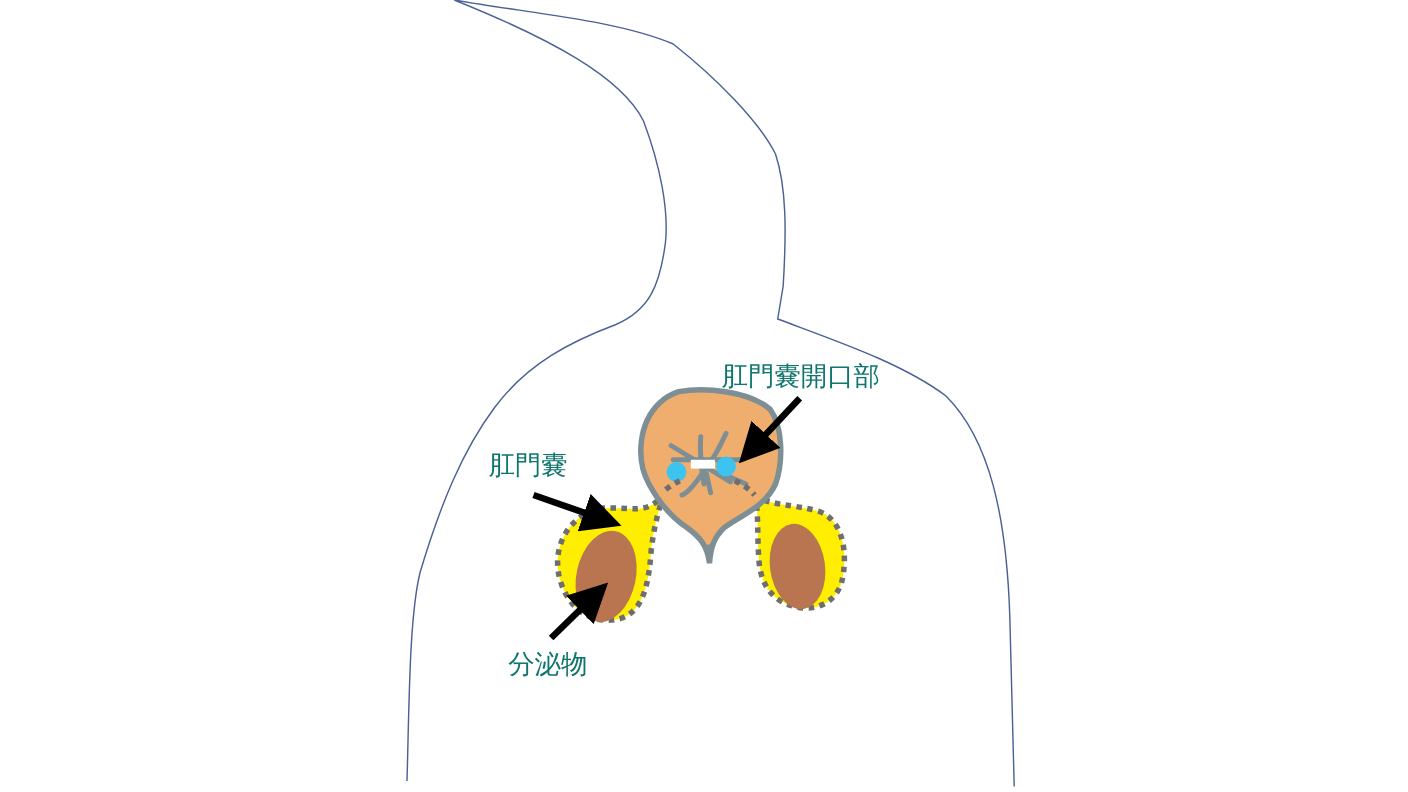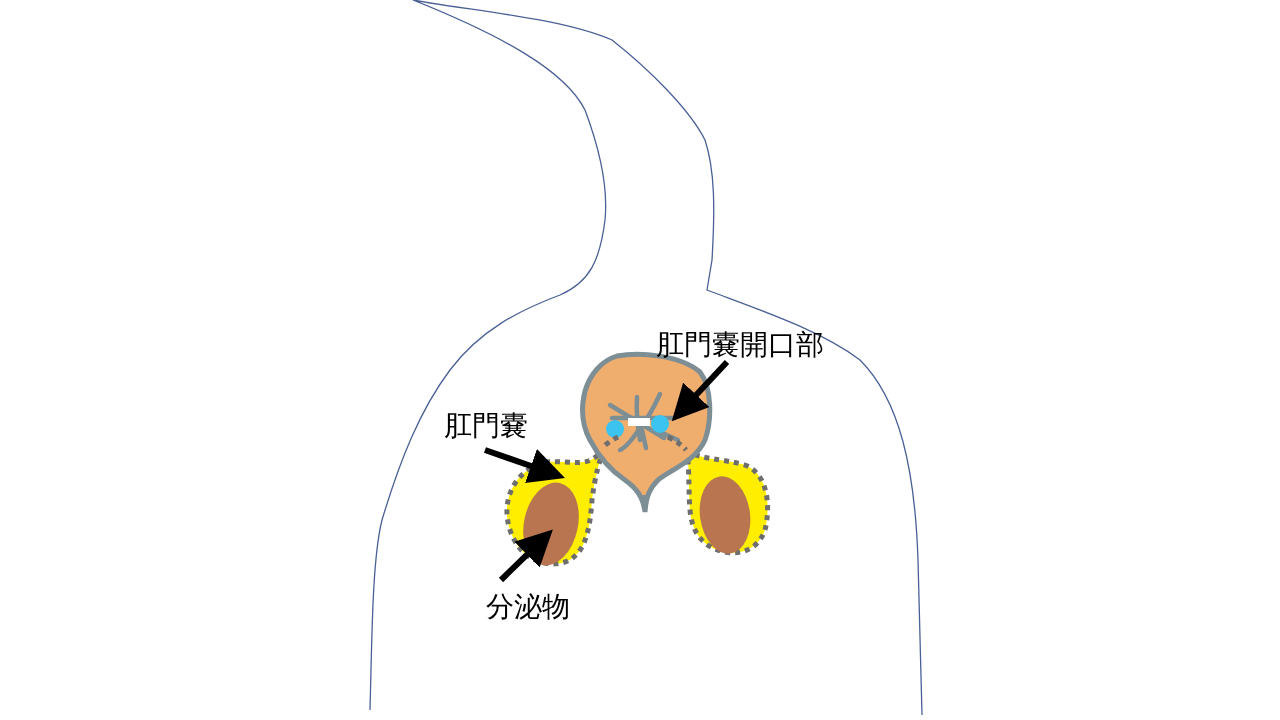--- a/index.html
+++ b/index.html
@@ -1,19 +1,19 @@
 <!DOCTYPE html>
 <html><head>
   <meta charset="utf-8">
   <style>
     html, body { margin: 0; padding: 0; background: #ffffff; }
     body { width: 1280px; height: 720px; position: relative; overflow: hidden;
            font-family: "DejaVu Sans", sans-serif; }
     #diagram { position: absolute; left: 0; top: 0; width: 1280px; height: 720px; }
-    .label { position: absolute; font-size: 28px; color: #000000; letter-spacing: 0px;
+    .label { position: absolute; font-size: 24px; color: #0f766e; letter-spacing: 0px;
              font-family: "DejaVu Sans", sans-serif; white-space: nowrap; }
   </style>
 </head>
 <body>
 
 <svg id="diagram" viewBox="0 0 1280 720" xmlns="http://www.w3.org/2000/svg">
 
   <path d="M370,710 C372,640 372,560 382,520 C400,460 420,410 450,370 C480,330 520,310 560,295 C590,282 600,260 605,220 C608,190 600,150 585,110 C565,70 500,35 413,0
            L413,0 C480,12 560,18 612,40 C650,70 690,110 705,140 C715,170 715,210 712,260 L707,290 C760,310 820,330 860,360 C900,400 915,470 918,560 C920,620 921,680 922,715" fill="none" stroke="#4a6096" stroke-width="1.3"></path>
 
@@ -50,13 +50,13 @@
       <path d="M0,0 L6,3 L0,6 Z" fill="#000"></path>
     </marker>
   </defs>
   <line x1="727" y1="362" x2="684" y2="408" stroke="#000" stroke-width="6" marker-end="url(#arrowhead)"></line>
   <line x1="485" y1="450" x2="548" y2="472" stroke="#000" stroke-width="6" marker-end="url(#arrowhead)"></line>
   <line x1="501" y1="580" x2="540" y2="542" stroke="#000" stroke-width="6" marker-end="url(#arrowhead)"></line>
 </svg>
 
 <div class="label" style="left:656px; top:326px;">肛門嚢開口部</div>
 <div class="label" style="left:444px; top:407px;">肛門嚢</div>
-<div class="label" style="left:486px; top:588px;">分泌物</div>
+<div class="label" style="left:462px; top:588px;">分泌物</div>
 
 </body></html>

